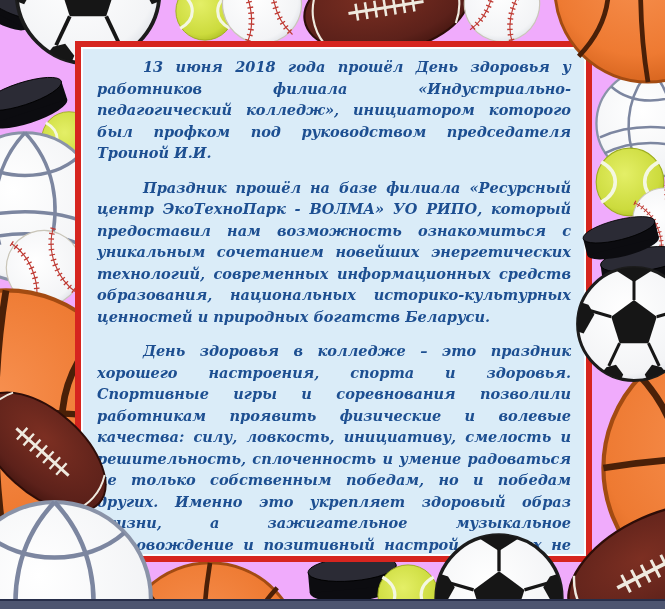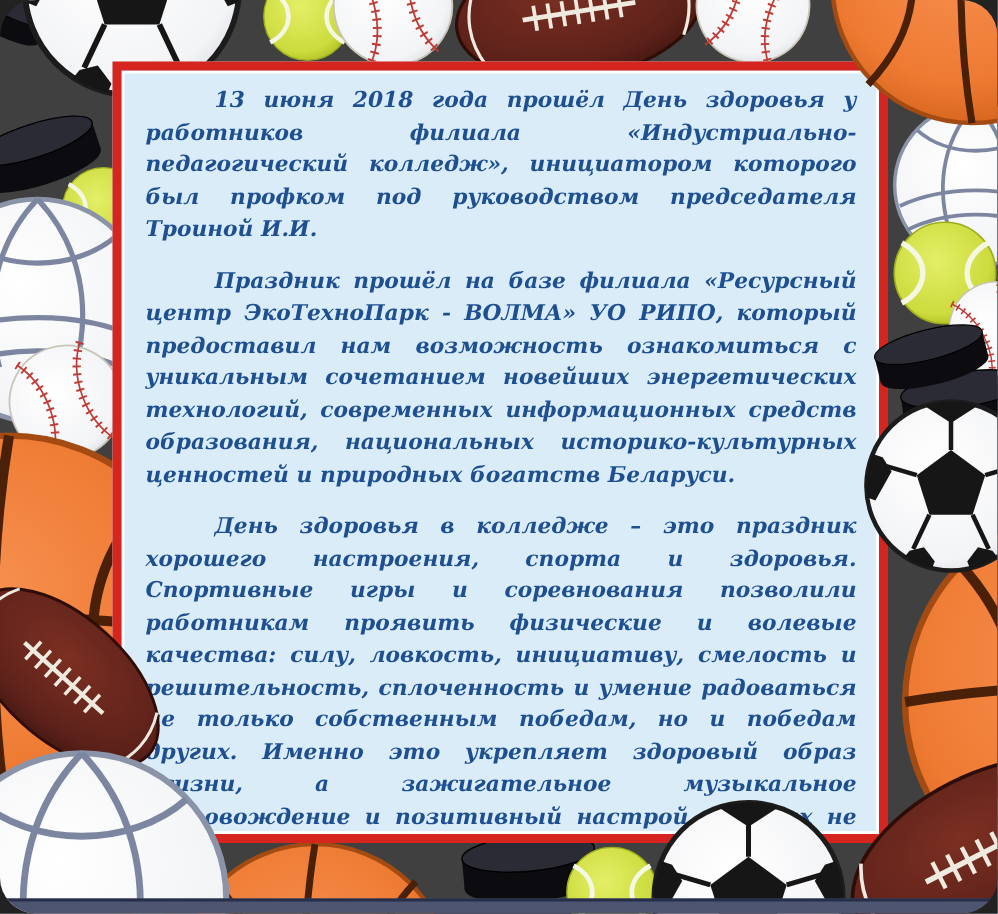--- a/index.html
+++ b/index.html
@@ -1,22 +1,21 @@
 <!DOCTYPE html>
 <html><head>
 <meta charset="utf-8">
 <style>
   html,body{margin:0;padding:0;background:#222;}
   .canvas{
     position:relative;
     width:665px;height:609px;
     overflow:hidden;
-    background:#404040;
+    background:#f0abfc;
     font-family:"DejaVu Serif","Liberation Serif",serif;
-    border-radius:24px;
   }
   .defs-svg{position:absolute;width:0;height:0;}
   .ball{position:absolute;z-index:1;}
   .ball.front{z-index:3;}
   .ball svg{display:block;width:100%;height:100%;overflow:visible;}
   .panel{
     position:absolute;left:75px;top:41px;width:517px;height:521px;
     box-sizing:border-box;
     background:#daecf8;
     border:6px solid #d6251f;

